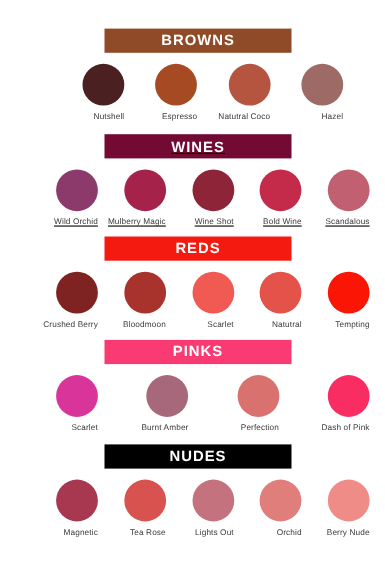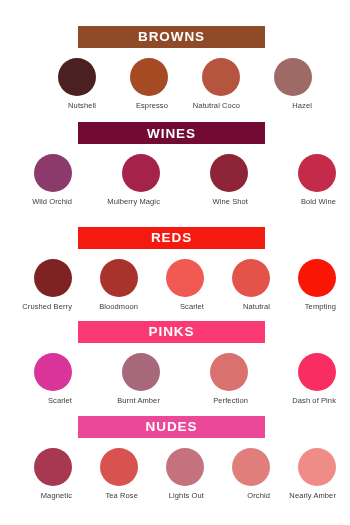--- a/index.html
+++ b/index.html
@@ -18,20 +18,21 @@
     height: 525px;
     position: relative;
     box-sizing: border-box;
     padding: 26px 0 0 0;
     display: flex;
     flex-direction: column;
   }
   .section {
     display: flex;
     flex-direction: column;
+    padding-left: 17px;
   }
   .section-header {
     height: 22px;
     margin-left: 78px;
     margin-right: 85px;
     display: flex;
     align-items: center;
     justify-content: center;
   }
   .section-header-title {
@@ -66,21 +67,21 @@
   }
   .swatch-label {
     margin-top: 5px;
     font-size: 7.5px;
     color: #3b3b3b;
     text-align: center;
     line-height: 1.25;
     letter-spacing: 0.1px;
   }
   .sec-browns  { margin-bottom: 12px; }
-  .sec-wines   { margin-bottom: 20px; }
+  .sec-wines   { margin-bottom: 8px; text-decoration: underline; }
   .sec-reds    { margin-bottom: 10px; }
   .sec-pinks   { margin-bottom: 10px; }
 </style>
 </head>
 <body style="background: rgb(255, 255, 255);">
 
 <div id="chart">
 
   <div class="section sec-browns">
     <div class="section-header" style="background: rgb(143, 74, 40);">
@@ -120,20 +121,24 @@
         <div class="swatch-label" style="color: rgb(59, 59, 59);">Mulberry Magic</div>
       </div>
       <div class="swatch-cell">
         <div class="swatch-dot" style="background: rgb(142, 36, 56);"></div>
         <div class="swatch-label" style="color: rgb(59, 59, 59);">Wine Shot</div>
       </div>
       <div class="swatch-cell">
         <div class="swatch-dot" style="background: rgb(196, 43, 75);"></div>
         <div class="swatch-label" style="color: rgb(59, 59, 59);">Bold Wine</div>
       </div>
+      <div class="swatch-cell">
+        <div class="swatch-dot" style="background: rgb(192, 96, 112);"></div>
+        <div class="swatch-label" style="color: rgb(59, 59, 59);">Scandalous</div>
+      </div>
     </div>
   </div>
 
   <div class="section sec-reds">
     <div class="section-header" style="background: rgb(245, 26, 16);">
       <span class="section-header-title" style="color: rgb(255, 255, 255);">REDS</span>
     </div>
     <div class="swatch-row">
       <div class="swatch-cell">
         <div class="swatch-dot" style="background: rgb(126, 34, 34);"></div>
@@ -176,21 +181,21 @@
         <div class="swatch-label" style="color: rgb(59, 59, 59);">Perfection</div>
       </div>
       <div class="swatch-cell">
         <div class="swatch-dot" style="background: rgb(250, 45, 99);"></div>
         <div class="swatch-label" style="color: rgb(59, 59, 59);">Dash of Pink</div>
       </div>
     </div>
   </div>
 
   <div class="section sec-nudes">
-    <div class="section-header" style="background: #ec4899;">
+    <div class="section-header" style="background: #000000;">
       <span class="section-header-title" style="color: rgb(255, 255, 255);">NUDES</span>
     </div>
     <div class="swatch-row">
       <div class="swatch-cell">
         <div class="swatch-dot" style="background: rgb(168, 56, 80);"></div>
         <div class="swatch-label" style="color: rgb(59, 59, 59);">Magnetic</div>
       </div>
       <div class="swatch-cell">
         <div class="swatch-dot" style="background: rgb(216, 83, 79);"></div>
         <div class="swatch-label" style="color: rgb(59, 59, 59);">Tea Rose</div>
@@ -198,18 +203,18 @@
       <div class="swatch-cell">
         <div class="swatch-dot" style="background: rgb(196, 115, 126);"></div>
         <div class="swatch-label" style="color: rgb(59, 59, 59);">Lights Out</div>
       </div>
       <div class="swatch-cell">
         <div class="swatch-dot" style="background: rgb(224, 126, 124);"></div>
         <div class="swatch-label" style="color: rgb(59, 59, 59);">Orchid</div>
       </div>
       <div class="swatch-cell">
         <div class="swatch-dot" style="background: rgb(240, 140, 135);"></div>
-        <div class="swatch-label" style="color: rgb(59, 59, 59);">Nearly Amber</div>
+        <div class="swatch-label" style="color: rgb(59, 59, 59);">Berry Nude</div>
       </div>
     </div>
   </div>
 
 </div>
 
 </body></html>

